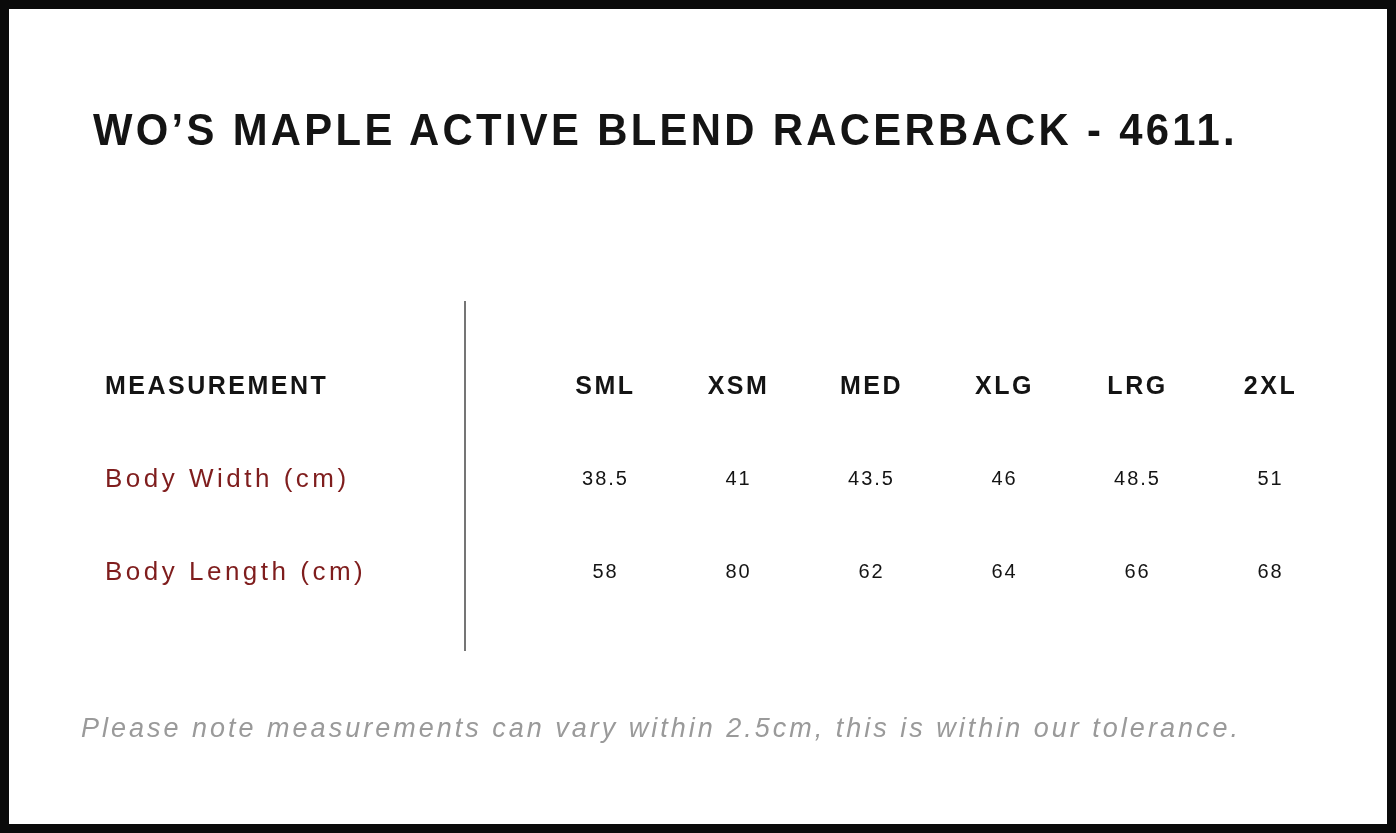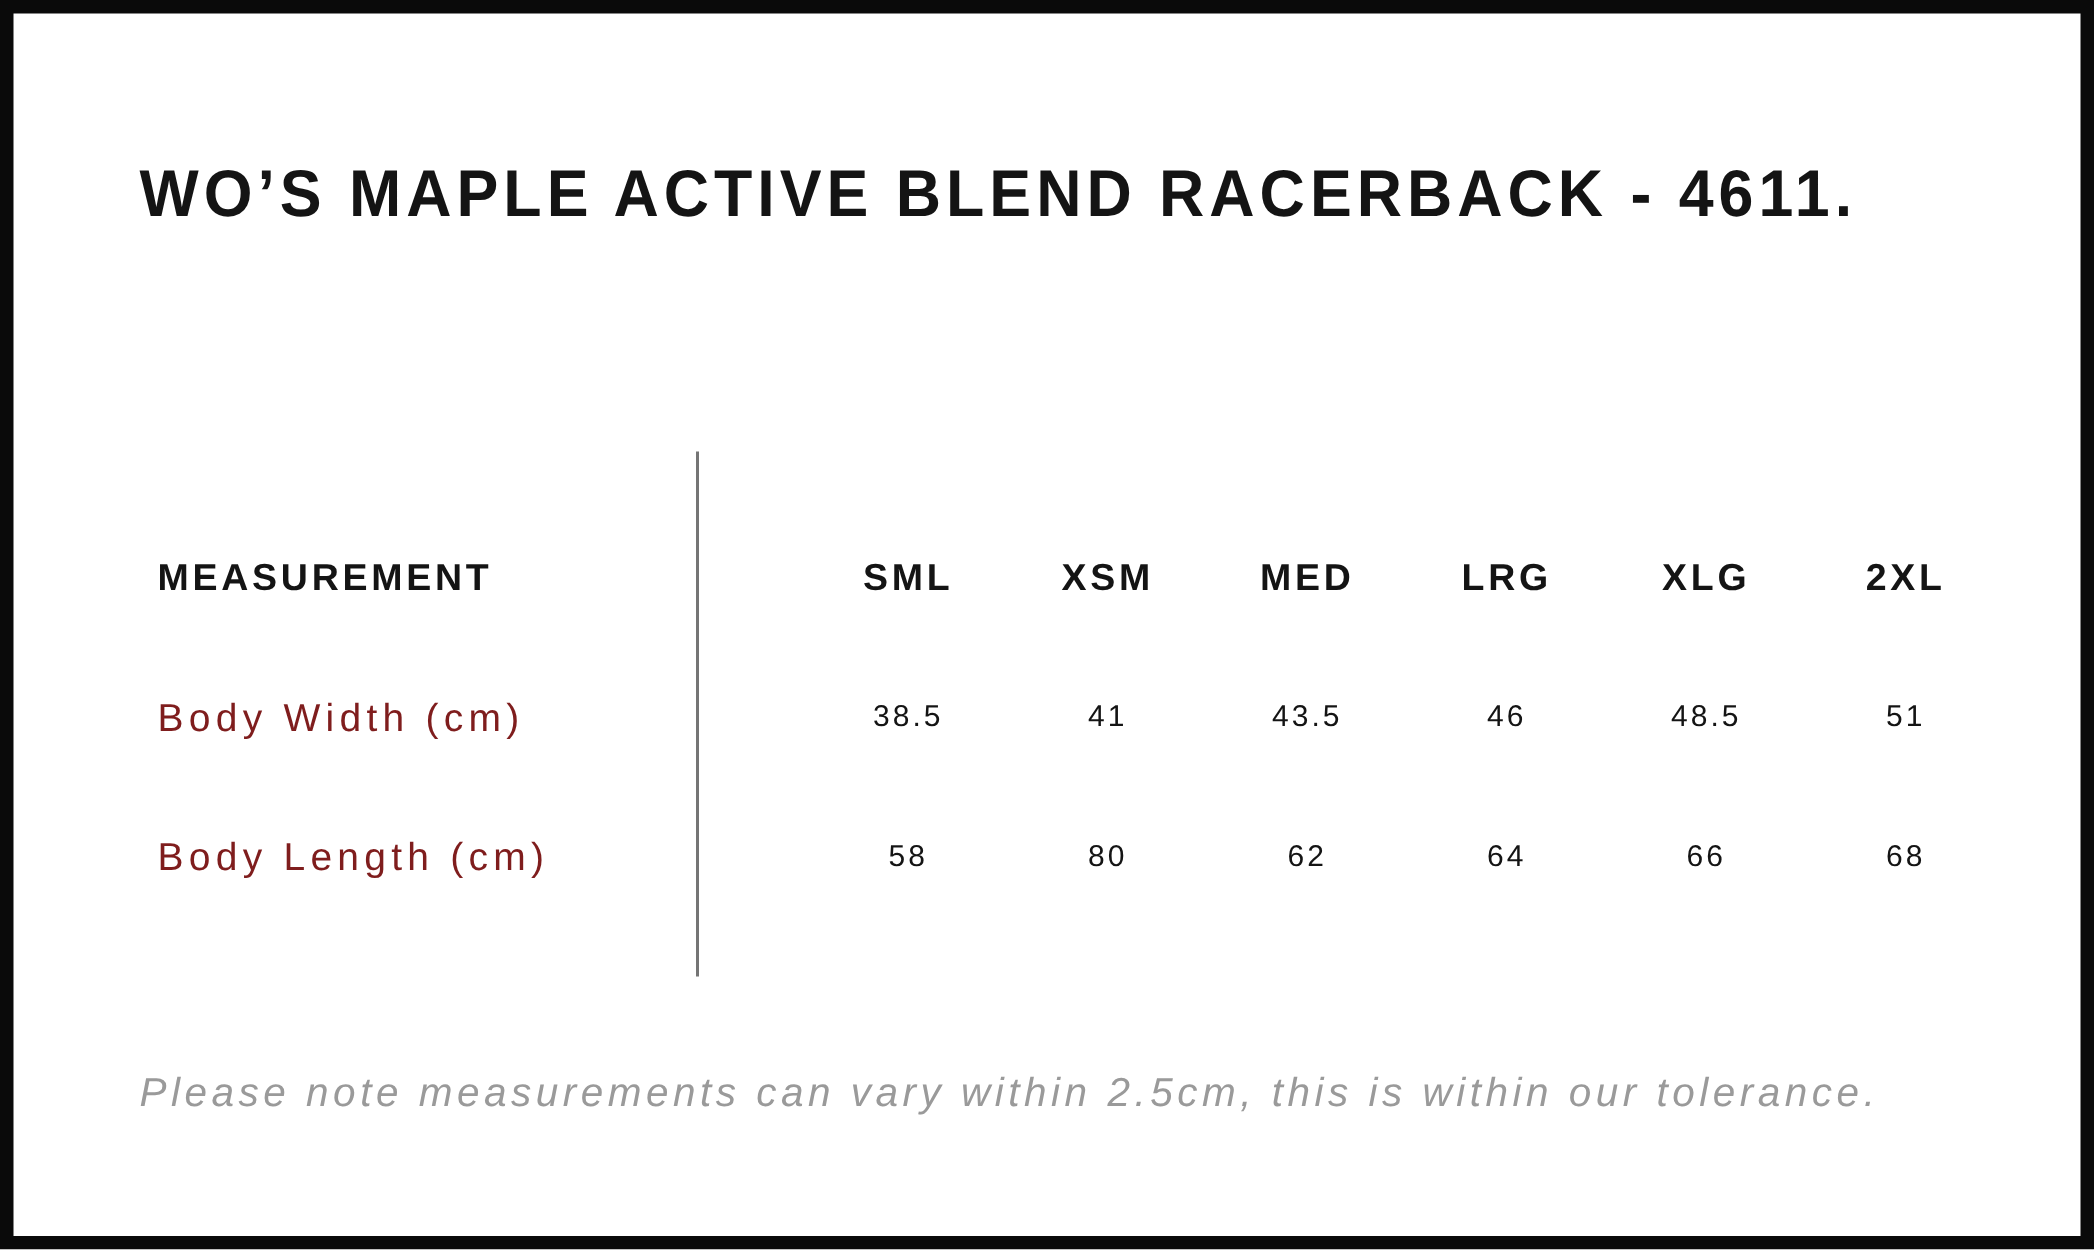--- a/index.html
+++ b/index.html
@@ -72,21 +72,21 @@
     color: #7f1d1d;
     font-weight: normal;
   }
   .num {
     font-size: 20px;
     letter-spacing: 2px;
     color: #141414;
   }
   .footnote {
     position: absolute;
-    left: 84px;
+    left: 72px;
     top: 704px;
     margin: 0;
     font-size: 27px;
     font-style: italic;
     letter-spacing: 3px;
     color: #9a9a9a;
     white-space: nowrap;
   }
 </style>
 </head>
@@ -96,22 +96,22 @@
 
   <h1 class="title">WO’S MAPLE ACTIVE BLEND RACERBACK - 4611.</h1>
 
   <div class="size-table">
     <div class="divider"></div>
 
     <div class="cell lbl hdr">MEASUREMENT</div>
     <div class="cell val hdr">SML</div>
     <div class="cell val hdr">XSM</div>
     <div class="cell val hdr">MED</div>
+    <div class="cell val hdr">XLG</div>
     <div class="cell val hdr">LRG</div>
-    <div class="cell val hdr">XLG</div>
     <div class="cell val hdr">2XL</div>
 
     <div class="cell lbl row-label">Body Width (cm)</div>
     <div class="cell val num">38.5</div>
     <div class="cell val num">41</div>
     <div class="cell val num">43.5</div>
     <div class="cell val num">46</div>
     <div class="cell val num">48.5</div>
     <div class="cell val num">51</div>
 

